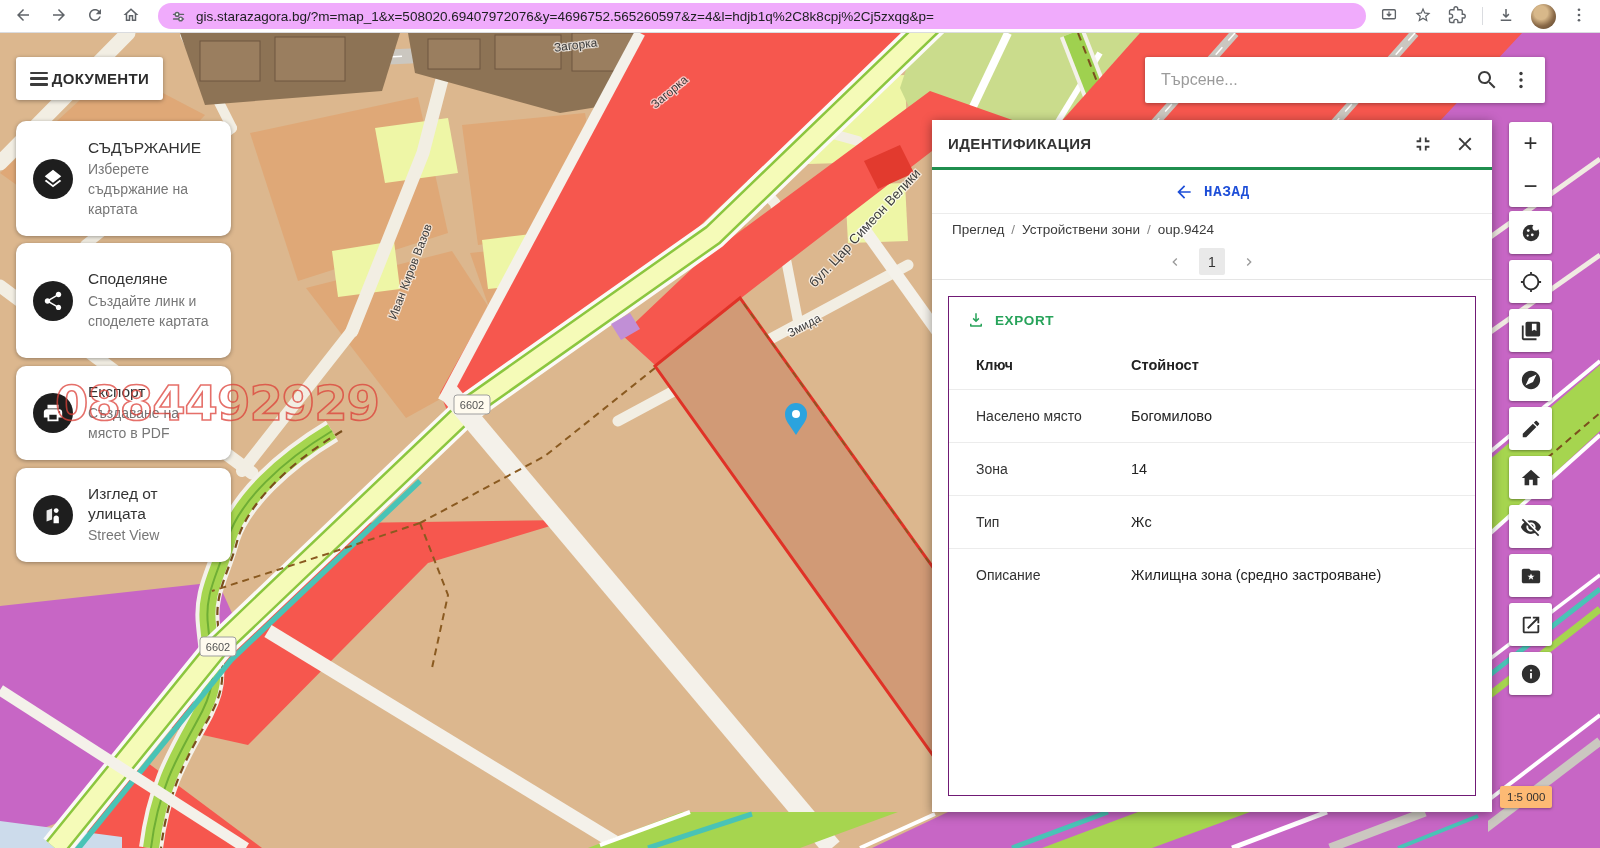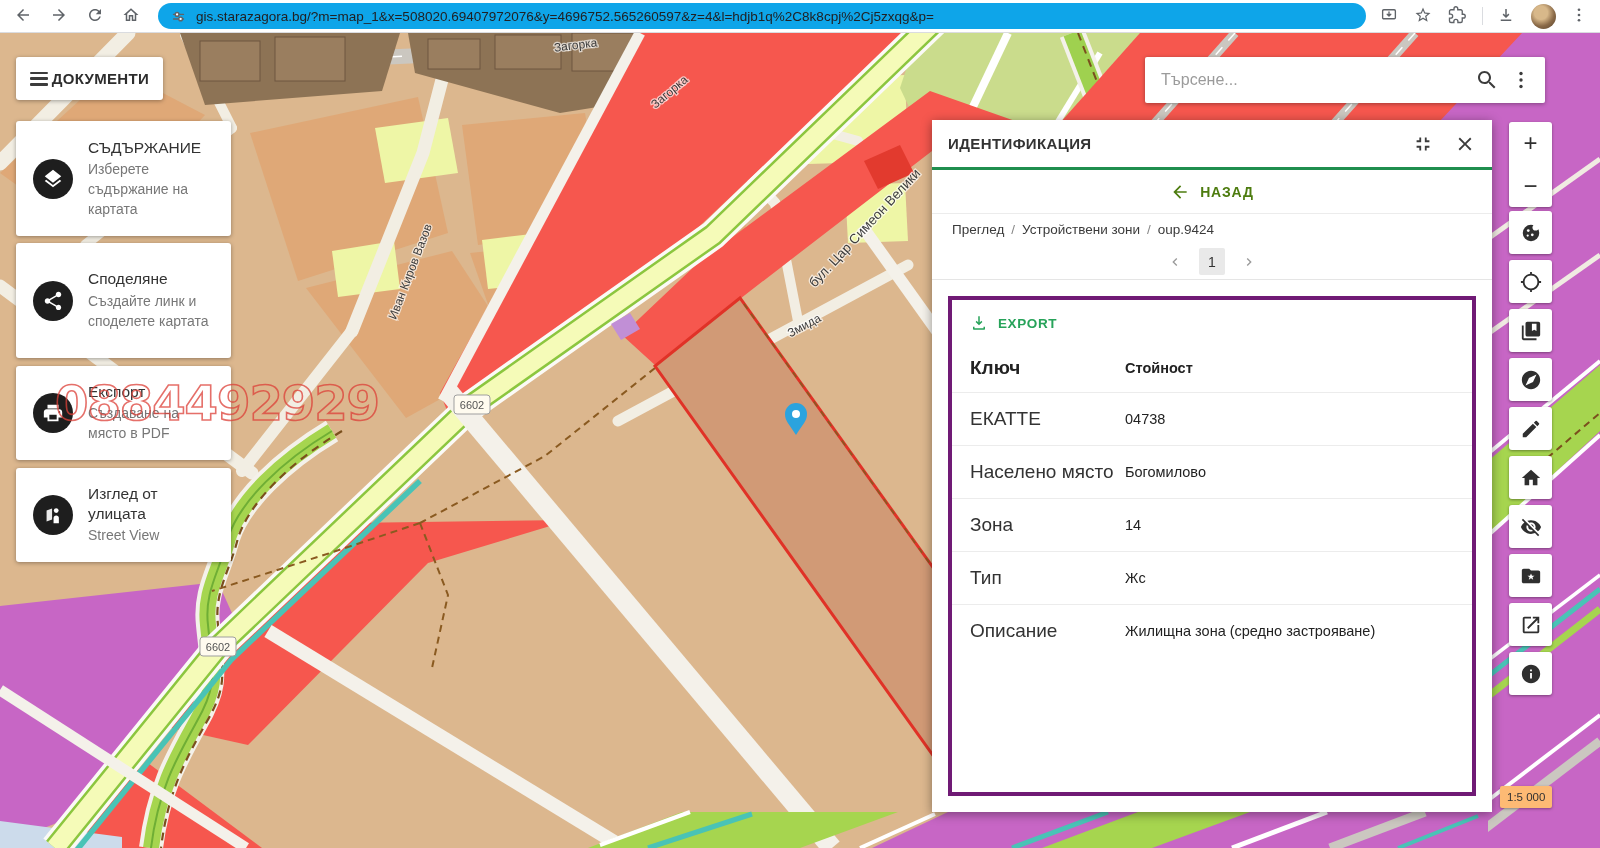--- a/index.html
+++ b/index.html
@@ -4,21 +4,21 @@
 <style>
   * { box-sizing: border-box; margin: 0; padding: 0; }
   html,body { width:1600px; height:848px; overflow:hidden; font-family:"Liberation Sans",sans-serif; background:#fff; }
   .page { position:relative; width:1600px; height:848px; overflow:hidden; }
 
   
   .chrome { position:absolute; top:0; left:0; width:1600px; height:33px; background:#fff;
             border-bottom:1px solid #dadce0; display:flex; align-items:center; padding:0 10px 0 14px; z-index:60; }
   .chrome .navic { width:20px; height:20px; margin-right:16px; color:#5f6368; flex:0 0 auto; cursor:pointer; }
   .chrome .navic svg { width:18px; height:18px; display:block; }
-  .omnibox { flex:1 1 auto; height:26px; background:#0ea5e9; border-radius:13px; display:flex; align-items:center;
+  .omnibox { flex:1 1 auto; height:26px; background:#f0abfc; border-radius:13px; display:flex; align-items:center;
              padding:0 12px; margin-right:14px; min-width:0; }
   .omnibox .siteic { width:17px; height:17px; margin-right:9px; color:#5f6368; flex:0 0 auto; }
   .omnibox .url { font-size:13.5px; color:#202124; white-space:nowrap; overflow:hidden; }
   .chrome-right { display:flex; align-items:center; gap:14px; flex:0 0 auto; color:#5f6368; }
   .chrome-right .navic { margin:0; }
   .vsep { width:1px; height:18px; background:#dadce0; }
   .avatar { width:25px; height:25px; border-radius:50%;
             background:radial-gradient(circle at 40% 35%, #d8b88a 0 30%, #8a6a48 60%, #55402a 100%); }
 
   
@@ -29,21 +29,21 @@
   .badge-txt { font-size:11px; fill:#555; }
 
   
   .docs-btn { position:absolute; left:16px; top:57px; width:147px; height:43px; background:#fff; border-radius:3px;
               box-shadow:0 1px 4px rgba(0,0,0,.35); display:flex; align-items:center; padding:0 14px; gap:4px;
               z-index:20; cursor:pointer; }
   .docs-btn .burger { width:20px; height:14px; display:flex; flex-direction:column; justify-content:space-between; }
   .docs-btn .burger i { height:2.5px; background:#3c3c3c; border-radius:1px; }
   .docs-btn span { font-size:15px; font-weight:bold; color:#2d2d2d; letter-spacing:.3px; }
 
-  .tool-card { position:absolute; left:16px; width:215px; background:#fff; border-radius:3px;
+  .tool-card { position:absolute; left:16px; width:215px; background:#fff; border-radius:10px;
                box-shadow:0 1px 4px rgba(0,0,0,.35); display:flex; align-items:center; padding:0 12px 0 17px;
                gap:15px; z-index:20; cursor:pointer; }
   .tool-card .cicon { width:40px; height:40px; border-radius:50%; background:#1e1e1e; flex:0 0 auto;
                       display:flex; align-items:center; justify-content:center; }
   .tool-card .cicon svg { width:22px; height:22px; fill:#fff; }
   .tool-card .ctext { min-width:0; }
   .tool-card .ctitle { font-size:15.5px; color:#333; margin-bottom:3px; line-height:1.25; }
   .tool-card .cdesc { font-size:14px; color:#777; line-height:1.42; }
   #card-0 { top:121px; height:115px; } #card-1 { top:243px; height:115px;justify-content:flex-end; }
   #card-2 { top:366px; height:94px; }  #card-3 { top:468px; height:94px; }
@@ -55,39 +55,39 @@
   .searchbox input::placeholder { color:#9b9b9b; }
   .searchbox .sic { width:24px; height:24px; color:#3c3c3c; margin-left:10px; cursor:pointer; }
 
   
   .panel { position:absolute; left:932px; top:120px; width:560px; height:692px; background:#fff;
            box-shadow:0 2px 10px rgba(0,0,0,.4); z-index:25; display:flex; flex-direction:column; }
   .panel-header { height:47px; display:flex; align-items:center; padding:0 16px; flex:0 0 auto; }
   .panel-title { font-size:15px; font-weight:bold; color:#333; letter-spacing:.4px; flex:1; }
   .ph-ic { width:22px; height:22px; color:#3c3c3c; cursor:pointer; margin-left:20px; }
   .green-line { height:3px; background:#1f8e4e; flex:0 0 auto; }
-  .back-row { height:44px; display:flex; align-items:center; justify-content:center; gap:10px; color:#4d7c0f;
-              border-bottom:1px solid #ececec; cursor:pointer; flex:0 0 auto; }
+  .back-row { height:44px; display:flex; align-items:center; justify-content:center; gap:10px; color:#1d4ed8;
+              border-bottom:1px solid #ececec; cursor:pointer; flex:0 0 auto;font-family:Liberation Mono, monospace; }
   .back-row svg { width:20px; height:20px; }
   .back-row span { font-size:14px; font-weight:bold; letter-spacing:.8px; }
   .crumbs { padding:8px 20px 7px; font-size:13.5px; color:#3b3b3b; flex:0 0 auto; }
   .crumbs .sep { color:#888; margin:0 7px; }
   .pager { height:36px; display:flex; align-items:center; justify-content:center; gap:16px;
            border-bottom:1px solid #e5e5e5; flex:0 0 auto; }
   .pager .chev { width:16px; height:16px; color:#9a9a9a; cursor:pointer; }
   .pager .pnum { min-width:26px; height:27px; background:#e9e9e9; border-radius:2px; display:flex; align-items:center;
                  justify-content:center; font-size:14px; color:#333; cursor:pointer; }
   .panel-content { flex:1; padding:16px; min-height:0; }
-  .tcard { border:4px solid #701a75; height:100%; overflow:hidden; }
+  .tcard { border:1px solid #701a75; height:100%; overflow:hidden; }
   .export-row { display:flex; align-items:center; gap:10px; padding:14px 18px 12px; color:#27a35a; cursor:pointer; }
   .export-row svg { width:18px; height:18px; }
   .export-row span { font-size:13.5px; font-weight:bold; letter-spacing:.6px; }
   .trow { display:flex; padding:0 18px; height:53px; align-items:center; border-top:1px solid #ececec; }
   .trow.thead { border-top:none; height:48px; }
-  .trow .tkey { width:155px; flex:0 0 auto; font-size:19px; color:#333; }
+  .trow .tkey { width:155px; flex:0 0 auto; font-size:14px; color:#333;margin-left:9px; }
   .trow .tval { flex:1; font-size:14.5px; color:#222; }
   .trow.thead .tkey, .trow.thead .tval { font-weight:bold; color:#222; }
 
   
   .ztool { position:absolute; left:1509px; top:122px; width:43px; height:85px; background:#fff; border-radius:3px;
            box-shadow:0 1px 3px rgba(0,0,0,.4); z-index:20; display:flex; flex-direction:column; }
   .ztool .zbtn { flex:1; display:flex; align-items:center; justify-content:center; font-size:24px; color:#2f2f2f; cursor:pointer; }
   .tbtn { position:absolute; left:1509px; width:43px; height:43px; background:#fff; border-radius:3px;
           box-shadow:0 1px 3px rgba(0,0,0,.4); z-index:20; display:flex; align-items:center; justify-content:center; cursor:pointer; }
   .tbtn svg { width:22px; height:22px; fill:#2f2f2f; }
@@ -451,24 +451,20 @@
         <div class="export-row">
           <svg viewBox="0 0 24 24" fill="currentColor">
               <path d="M12 15l4.5-4.5-1.41-1.41L13 11.17V3h-2v8.17L8.91 9.09 7.5 10.5 12 15z"></path>
               <path d="M4 17v3c0 .55.45 1 1 1h14c.55 0 1-.45 1-1v-3h-2v2H6v-2H4z"></path>
             </svg>
           <span>EXPORT</span>
         </div>
         <div class="trow thead">
           <div class="tkey">Ключ</div>
           <div class="tval">Стойност</div>
-        </div>
-        <div class="trow">
-          <div class="tkey">ЕКАТТЕ</div>
-          <div class="tval">04738</div>
         </div>
         <div class="trow">
           <div class="tkey">Населено място</div>
           <div class="tval">Богомилово</div>
         </div>
         <div class="trow">
           <div class="tkey">Зона</div>
           <div class="tval">14</div>
         </div>
         <div class="trow">

